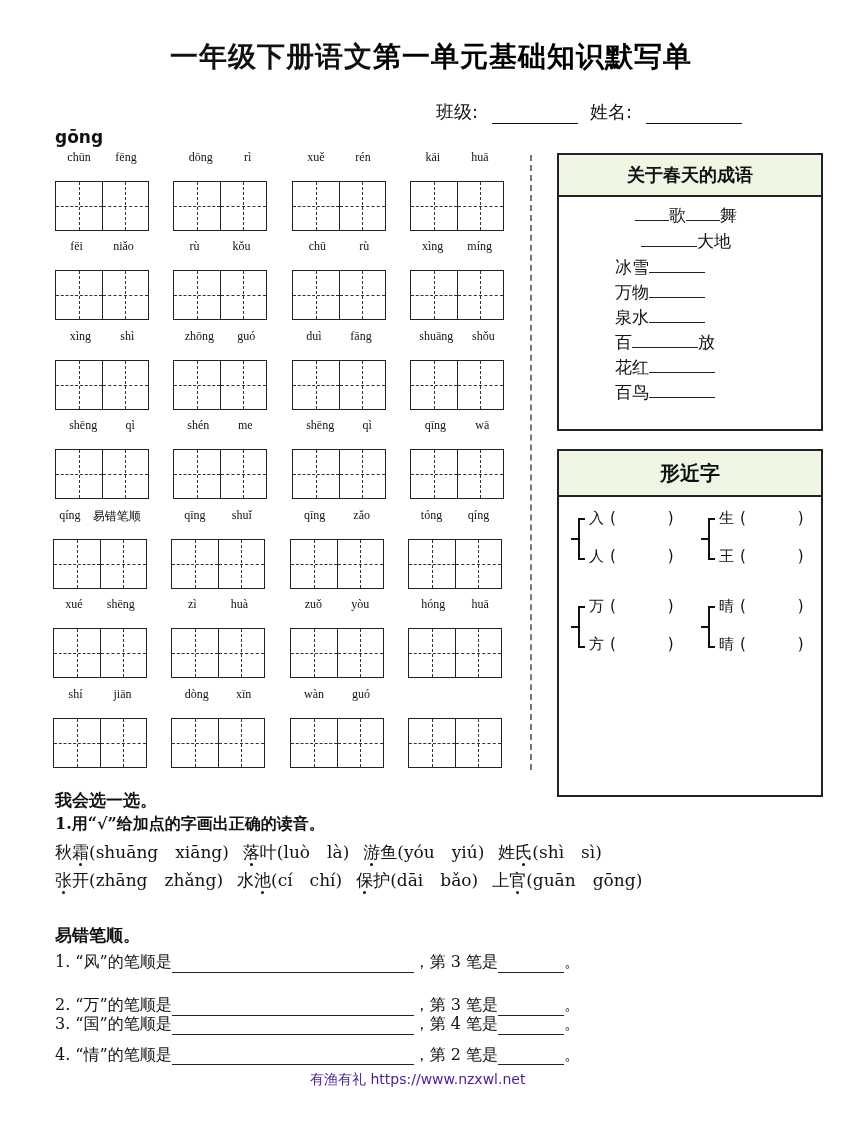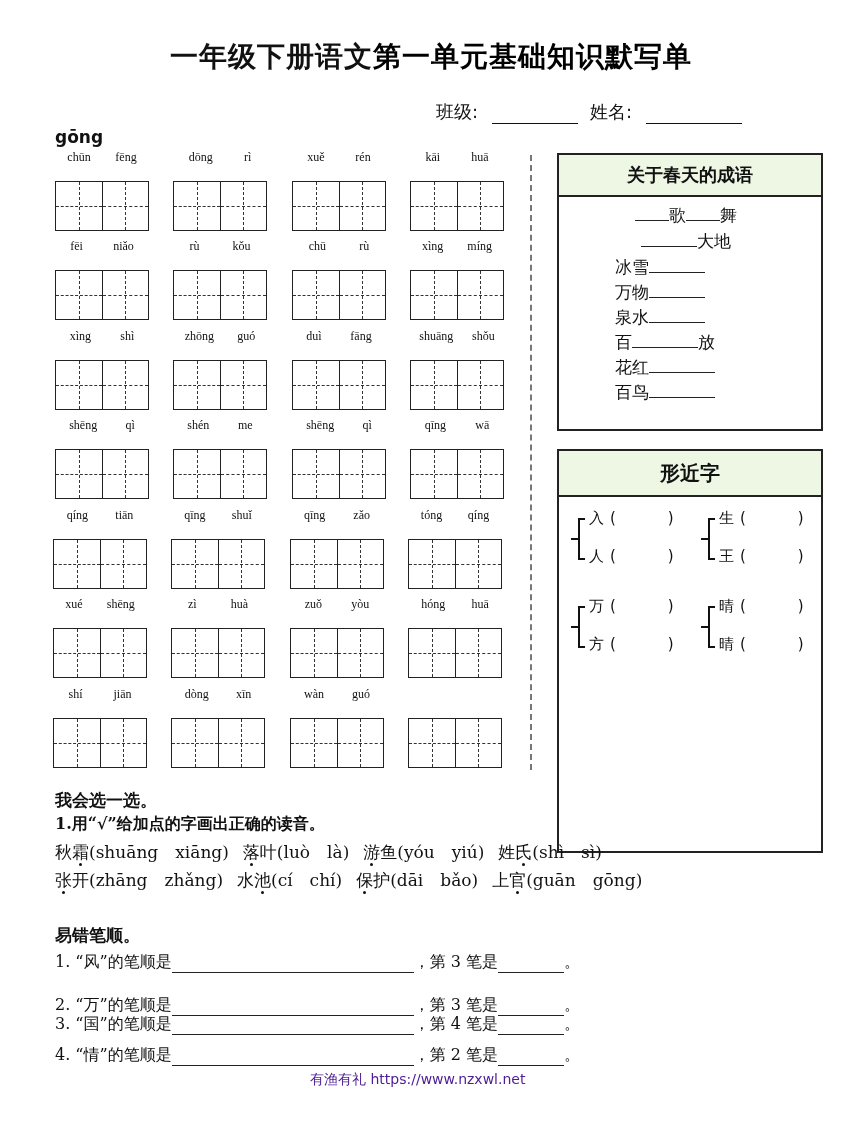--- a/index.html
+++ b/index.html
@@ -205,21 +205,21 @@
         <span>wā</span>
       </div>
     <div class="box">
         <div class="sq"></div>
         <div class="sq"></div>
       </div>
     </div>
     <div class="cell" style="top: 358px; left: -2px;">
       <div class="py">
         <span>qíng</span>
-        <span>tiān</span>
+        <span>易错笔顺</span>
       </div>
     <div class="box">
         <div class="sq"></div>
         <div class="sq"></div>
       </div>
     </div>
     <div class="cell" style="top: 358px; left: 116px;">
       <div class="py">
         <span>qīng</span>
         <span>shuǐ</span>
@@ -338,21 +338,21 @@
   <div class="idiom" style="left:76px;top:48px"><span class="ul" style="width:34px"></span><span>歌</span><span class="ul" style="width:34px"></span><span>舞</span></div>
   <div class="idiom" style="left:82px;top:74px"><span class="ul" style="width:56px"></span><span>大地</span></div>
   <div class="idiom" style="left:56px;top:100px"><span>冰雪</span><span class="ul" style="width:56px"></span></div>
   <div class="idiom" style="left:56px;top:125px"><span>万物</span><span class="ul" style="width:56px"></span></div>
   <div class="idiom" style="left:56px;top:150px"><span>泉水</span><span class="ul" style="width:56px"></span></div>
   <div class="idiom" style="left:56px;top:175px"><span>百</span><span class="ul" style="width:66px"></span><span>放</span></div>
   <div class="idiom" style="left:56px;top:200px"><span>花红</span><span class="ul" style="width:66px"></span></div>
   <div class="idiom" style="left:56px;top:225px"><span>百鸟</span><span class="ul" style="width:66px"></span></div>
 </div>
 
-<div class="panel" style="top:449px;height:404px">
+<div class="panel" style="top:449px;height:348px">
   <div class="panel-head" style="height:46px;font-size:20px">形近字</div>
   <div id="pairs">
       <div class="pair" style="left: 12px; top: 58px; width: 120px;">
         <svg class="brace" viewBox="0 0 16 44">
           <path d="M14 2 H8 V42 H14 M0 22 H8" stroke="#111" stroke-width="2" fill="none"></path>
         </svg>
   <div class="ln" style="top:0"><span>入</span><span style="margin-left:6px">(</span><span style="margin-left:52px">)</span></div>
   <div class="ln" style="top:38px"><span>人</span><span style="margin-left:6px">(</span><span style="margin-left:52px">)</span></div>
       </div>
       <div class="pair" style="left: 142px; top: 58px; width: 120px;">
@@ -400,21 +400,21 @@
       <span class="l2"></span>
       <span>。</span>
     </div>
     <div class="stroke" style="top: 1014px;">
       <span>3. “国”的笔顺是</span>
       <span class="l1"></span>
       <span>，第 4 笔是</span>
       <span class="l2"></span>
       <span>。</span>
     </div>
-    <div class="stroke" style="top: 1045px;">
+    <div class="stroke" style="top: 1045px; align-items: center;">
       <span>4. “情”的笔顺是</span>
       <span class="l1"></span>
       <span>，第 2 笔是</span>
       <span class="l2"></span>
       <span>。</span>
     </div>
   </div>
 
 <div class="wm">有渔有礼 https://www.nzxwl.net</div>
 

